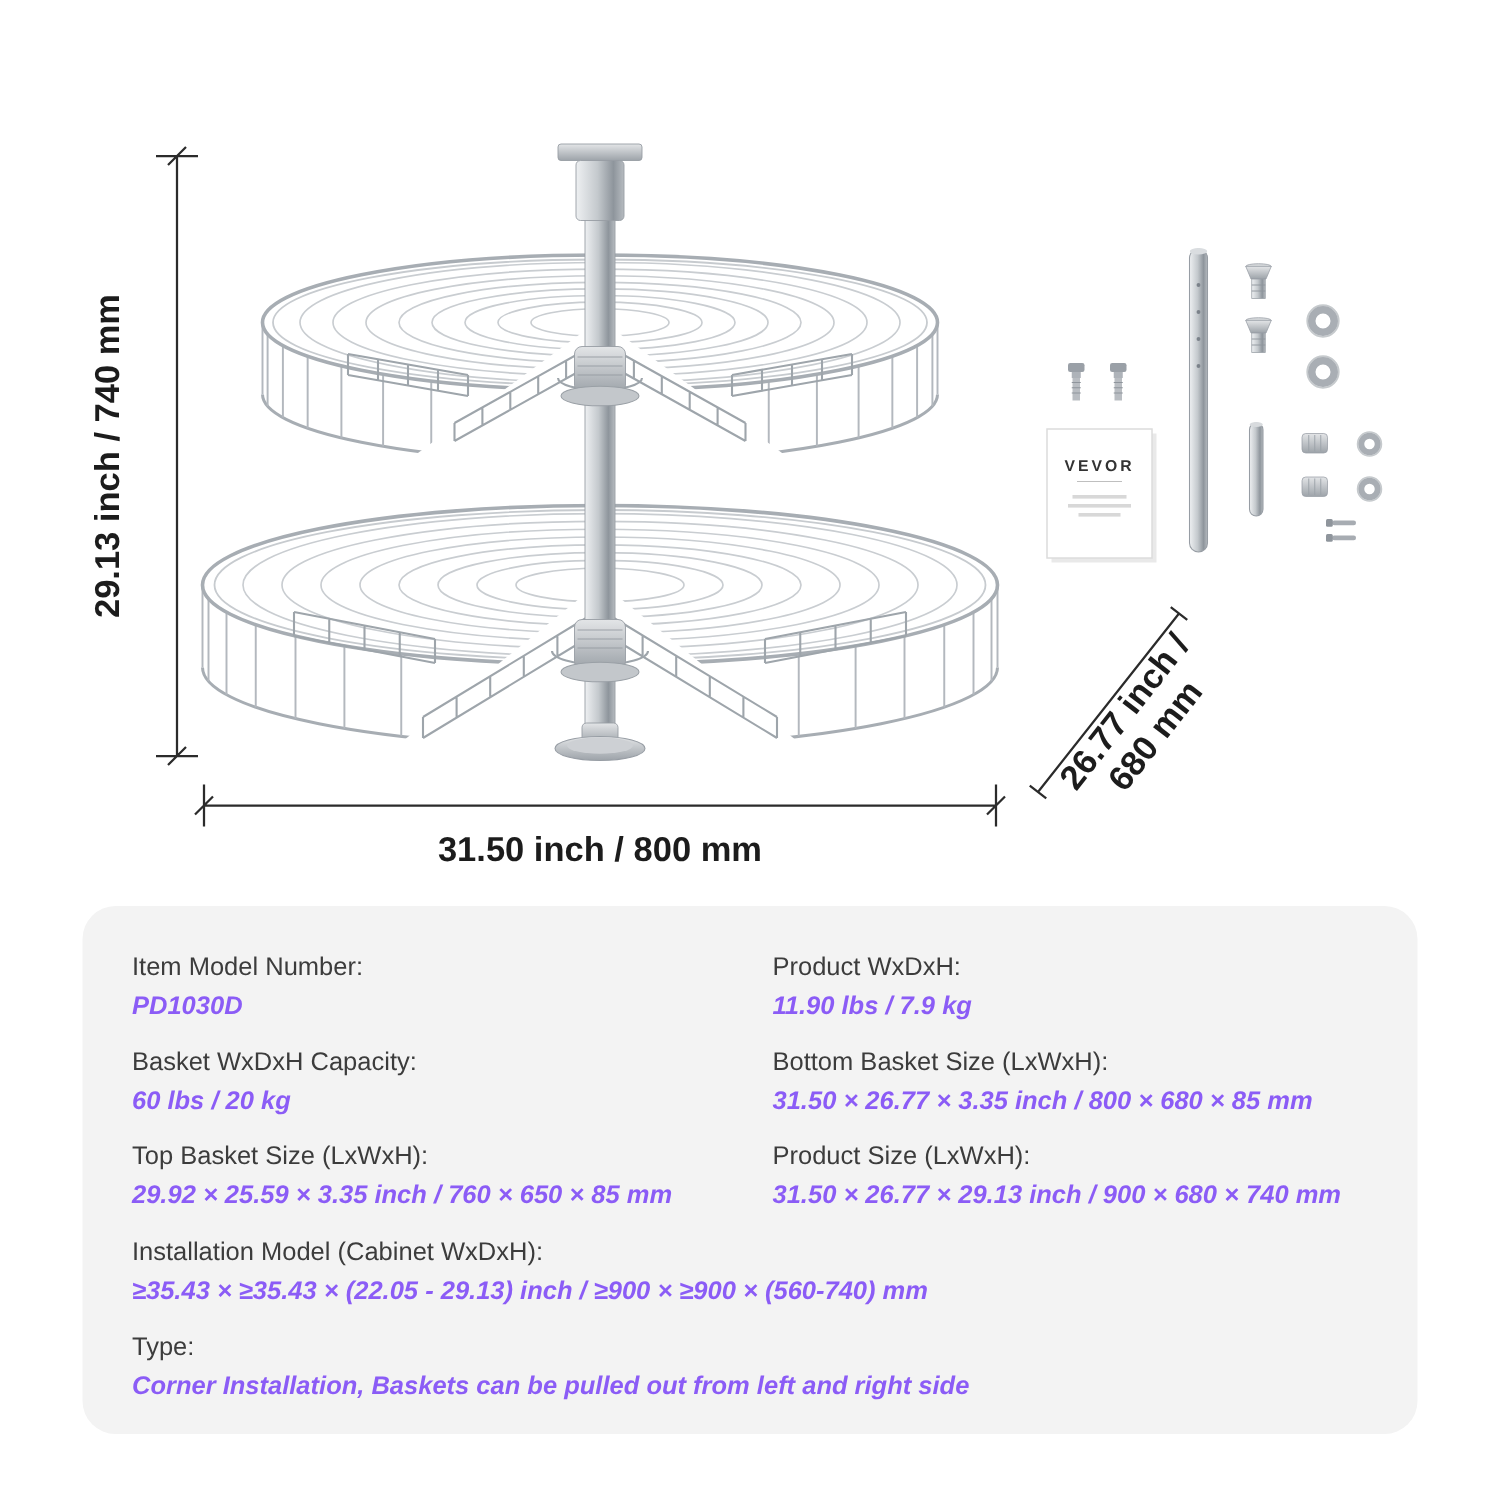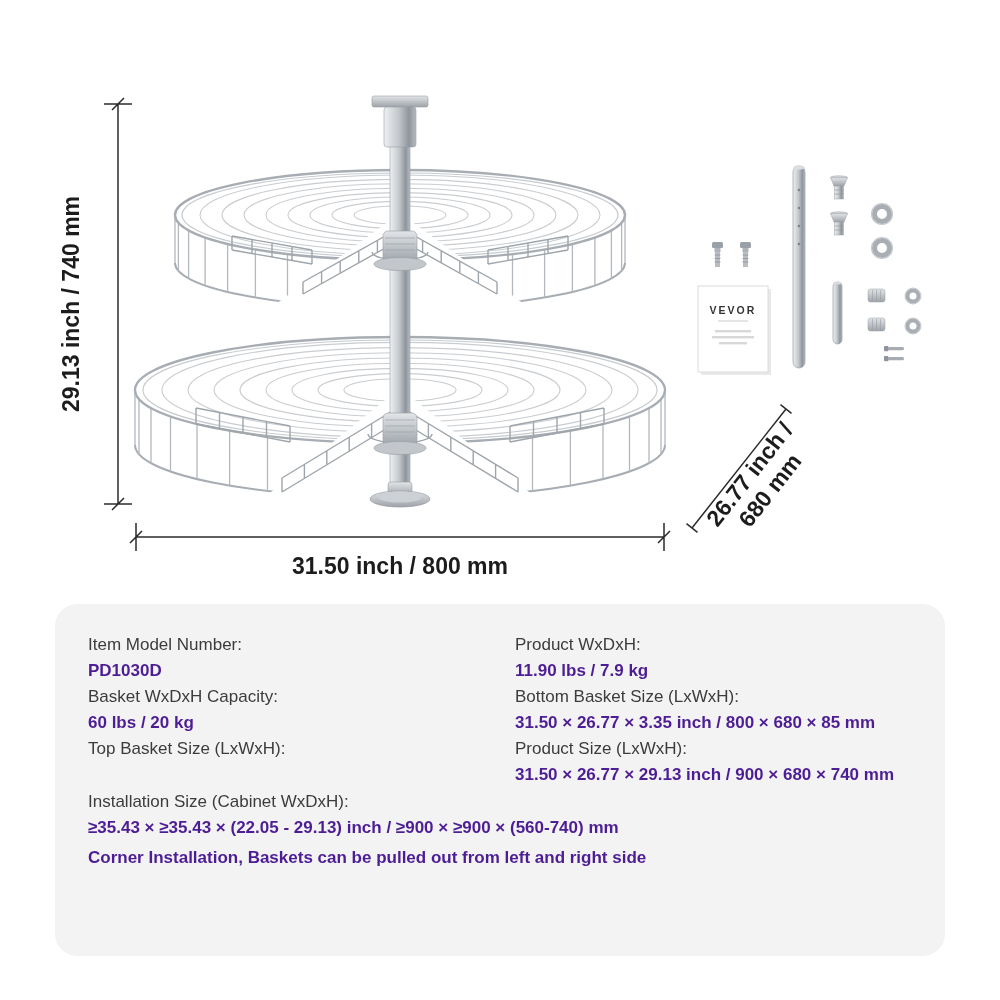--- a/index.html
+++ b/index.html
@@ -18,24 +18,24 @@
   .s-fence { stroke:#9ea5ab; stroke-width:1.4; fill:none; }
   .s-dim   { stroke:#2b2b2b; stroke-width:1.5; fill:none; }
   .dim-text { font-size:23px; font-weight:600; fill:#1c1c1c;
               font-family:"Liberation Sans", sans-serif; }
   .brand-text { font-size:10.5px; font-weight:bold; letter-spacing:2px; fill:#333;
                 font-family:"Liberation Sans", sans-serif; }
 
   
   .spec-panel { position:absolute; left:55px; top:604px; width:890px; height:352px;
                 background:#f3f3f3; border-radius:22px; padding:30px 33px; }
-  .spec-grid { display:grid; grid-template-columns:427px 1fr; row-gap:4px; }
+  .spec-grid { display:grid; grid-template-columns:427px 1fr; row-gap:15px; }
   .spec-item.full { grid-column:1 / -1; }
   .spec-label { font-size:17px; color:#3c3c3c; line-height:1.3; }
-  .spec-value { font-size:17px; color:#4c1d95; font-weight:700; line-height:1.3; margin-top:4px; }
+  .spec-value { font-size:17px; color:#8b5cf6; font-weight:700; line-height:1.3; margin-top:4px;font-style:italic; }
 </style>
 </head>
 <body>
 
 <div class="stage">
 
   <svg class="hero" viewBox="0 0 1000 600">
     <defs>
       <linearGradient id="gPole" x1="0" y1="0" x2="1" y2="0">
         <stop offset="0" stop-color="#eef0f2"></stop>
@@ -208,28 +208,30 @@
       <div class="spec-item">
         <div class="spec-label">Basket WxDxH Capacity:</div>
         <div class="spec-value">60 lbs / 20 kg</div>
       </div>
       <div class="spec-item">
         <div class="spec-label">Bottom Basket Size (LxWxH):</div>
         <div class="spec-value">31.50 × 26.77 × 3.35 inch / 800 × 680 × 85 mm</div>
       </div>
       <div class="spec-item">
         <div class="spec-label">Top Basket Size (LxWxH):</div>
+        <div class="spec-value">29.92 × 25.59 × 3.35 inch / 760 × 650 × 85 mm</div>
       </div>
       <div class="spec-item">
         <div class="spec-label">Product Size (LxWxH):</div>
         <div class="spec-value">31.50 × 26.77 × 29.13 inch / 900 × 680 × 740 mm</div>
       </div>
       <div class="spec-item full">
-        <div class="spec-label">Installation Size (Cabinet WxDxH):</div>
+        <div class="spec-label">Installation Model (Cabinet WxDxH):</div>
         <div class="spec-value">≥35.43 × ≥35.43 × (22.05 - 29.13) inch / ≥900 × ≥900 × (560-740) mm</div>
       </div>
       <div class="spec-item full">
+        <div class="spec-label">Type:</div>
         <div class="spec-value">Corner Installation, Baskets can be pulled out from left and right side</div>
       </div>
     </div>
   </div>
 
 </div>
 
 </body></html>

